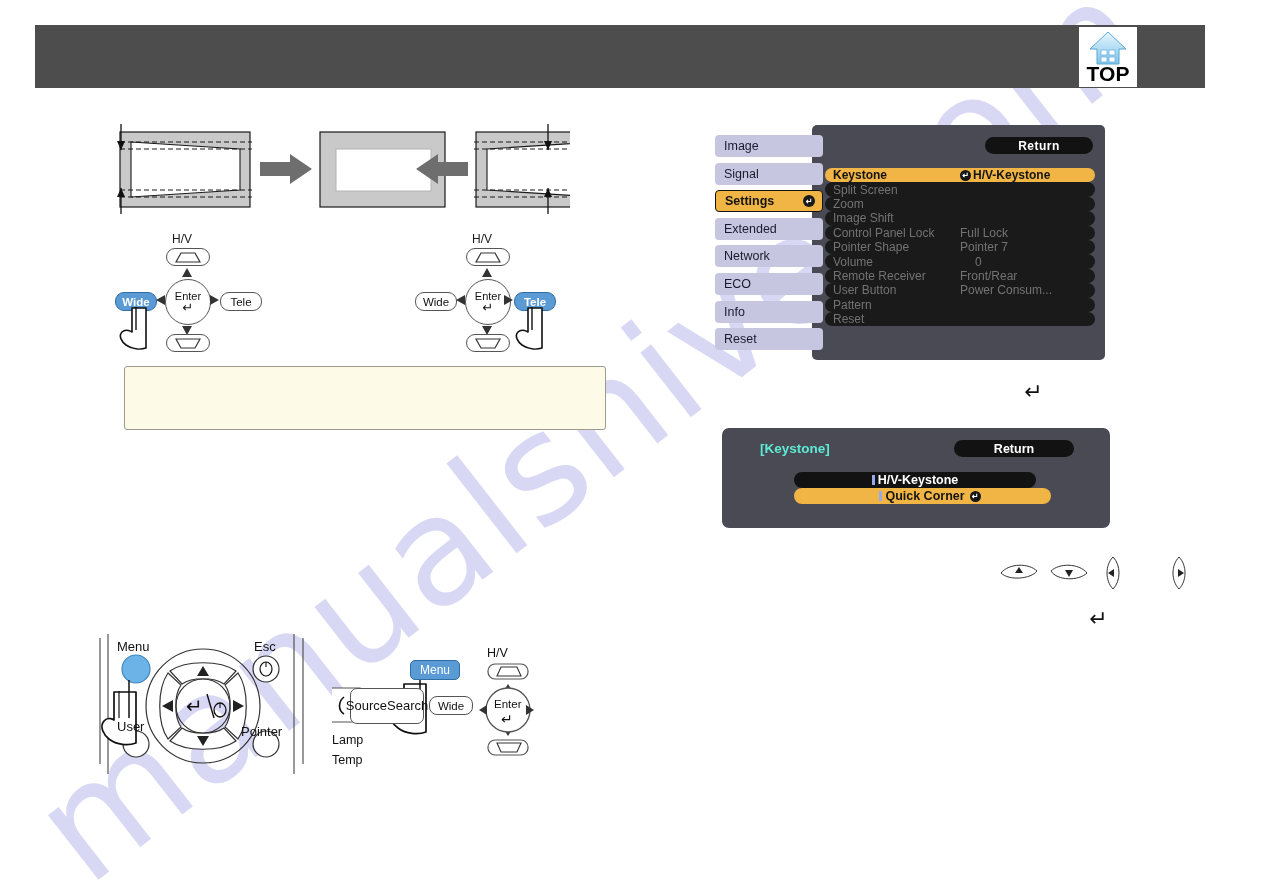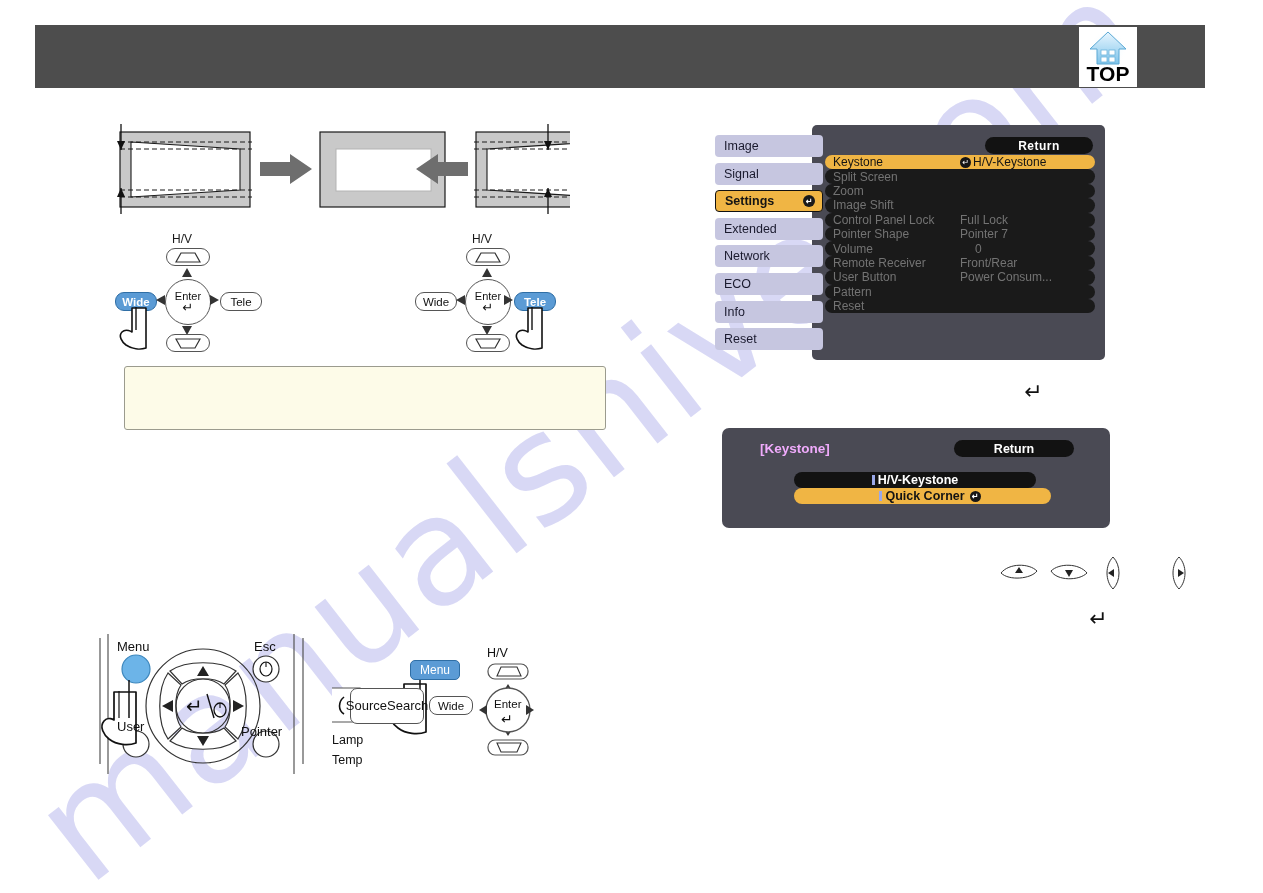--- a/index.html
+++ b/index.html
@@ -88,32 +88,32 @@
   }
   .menu-rows{position:absolute;left:110px;top:30px;width:270px;}
   .menu-row{
     position:relative;height:14.4px;display:flex;align-items:center;
     color:#737373;font-size:12px;background:#1a1a1a;border-radius:8px;
     padding:0 8px;box-sizing:border-box;white-space:nowrap;
     font-family:"Liberation Sans",sans-serif;
   }
   .menu-row .lbl{flex:0 0 auto;}
   .menu-row .val{position:absolute;left:135px;top:0;height:100%;display:flex;align-items:center;}
-  .menu-row.hl{background:#f0b544;color:#141414;font-weight:normal;}
+  .menu-row.hl{background:#f0b544;color:#141414;font-weight:bold;margin-top:13px;}
   .menu-row.hl .ent{
     display:inline-flex;width:11px;height:11px;border-radius:50%;background:#161616;
     color:#fff;font-size:8px;align-items:center;justify-content:center;margin-right:2px;
   }
 
   
   #osd-sub{
     position:absolute;left:722px;top:428px;width:388px;height:100px;
     background:#4a4a54;border-radius:7px;z-index:2;
   }
-  #osd-sub .title{position:absolute;left:38px;top:13px;color:#f0abfc;font-size:13.5px;font-weight:bold;}
+  #osd-sub .title{position:absolute;left:38px;top:13px;color:#5eead4;font-size:13.5px;font-weight:bold;}
   #osd-sub .return-pill{
     position:absolute;left:232px;top:12px;width:120px;height:17px;border-radius:9px;
     background:#121212;color:#fff;font-size:12.5px;font-weight:bold;
     display:flex;align-items:center;justify-content:center;
   }
   #osd-sub .opt{
     position:absolute;left:72px;width:242px;height:16px;border-radius:8px;
     display:flex;align-items:center;justify-content:center;
     font-size:12.5px;font-weight:bold;font-family:"Liberation Sans",sans-serif;
   }

